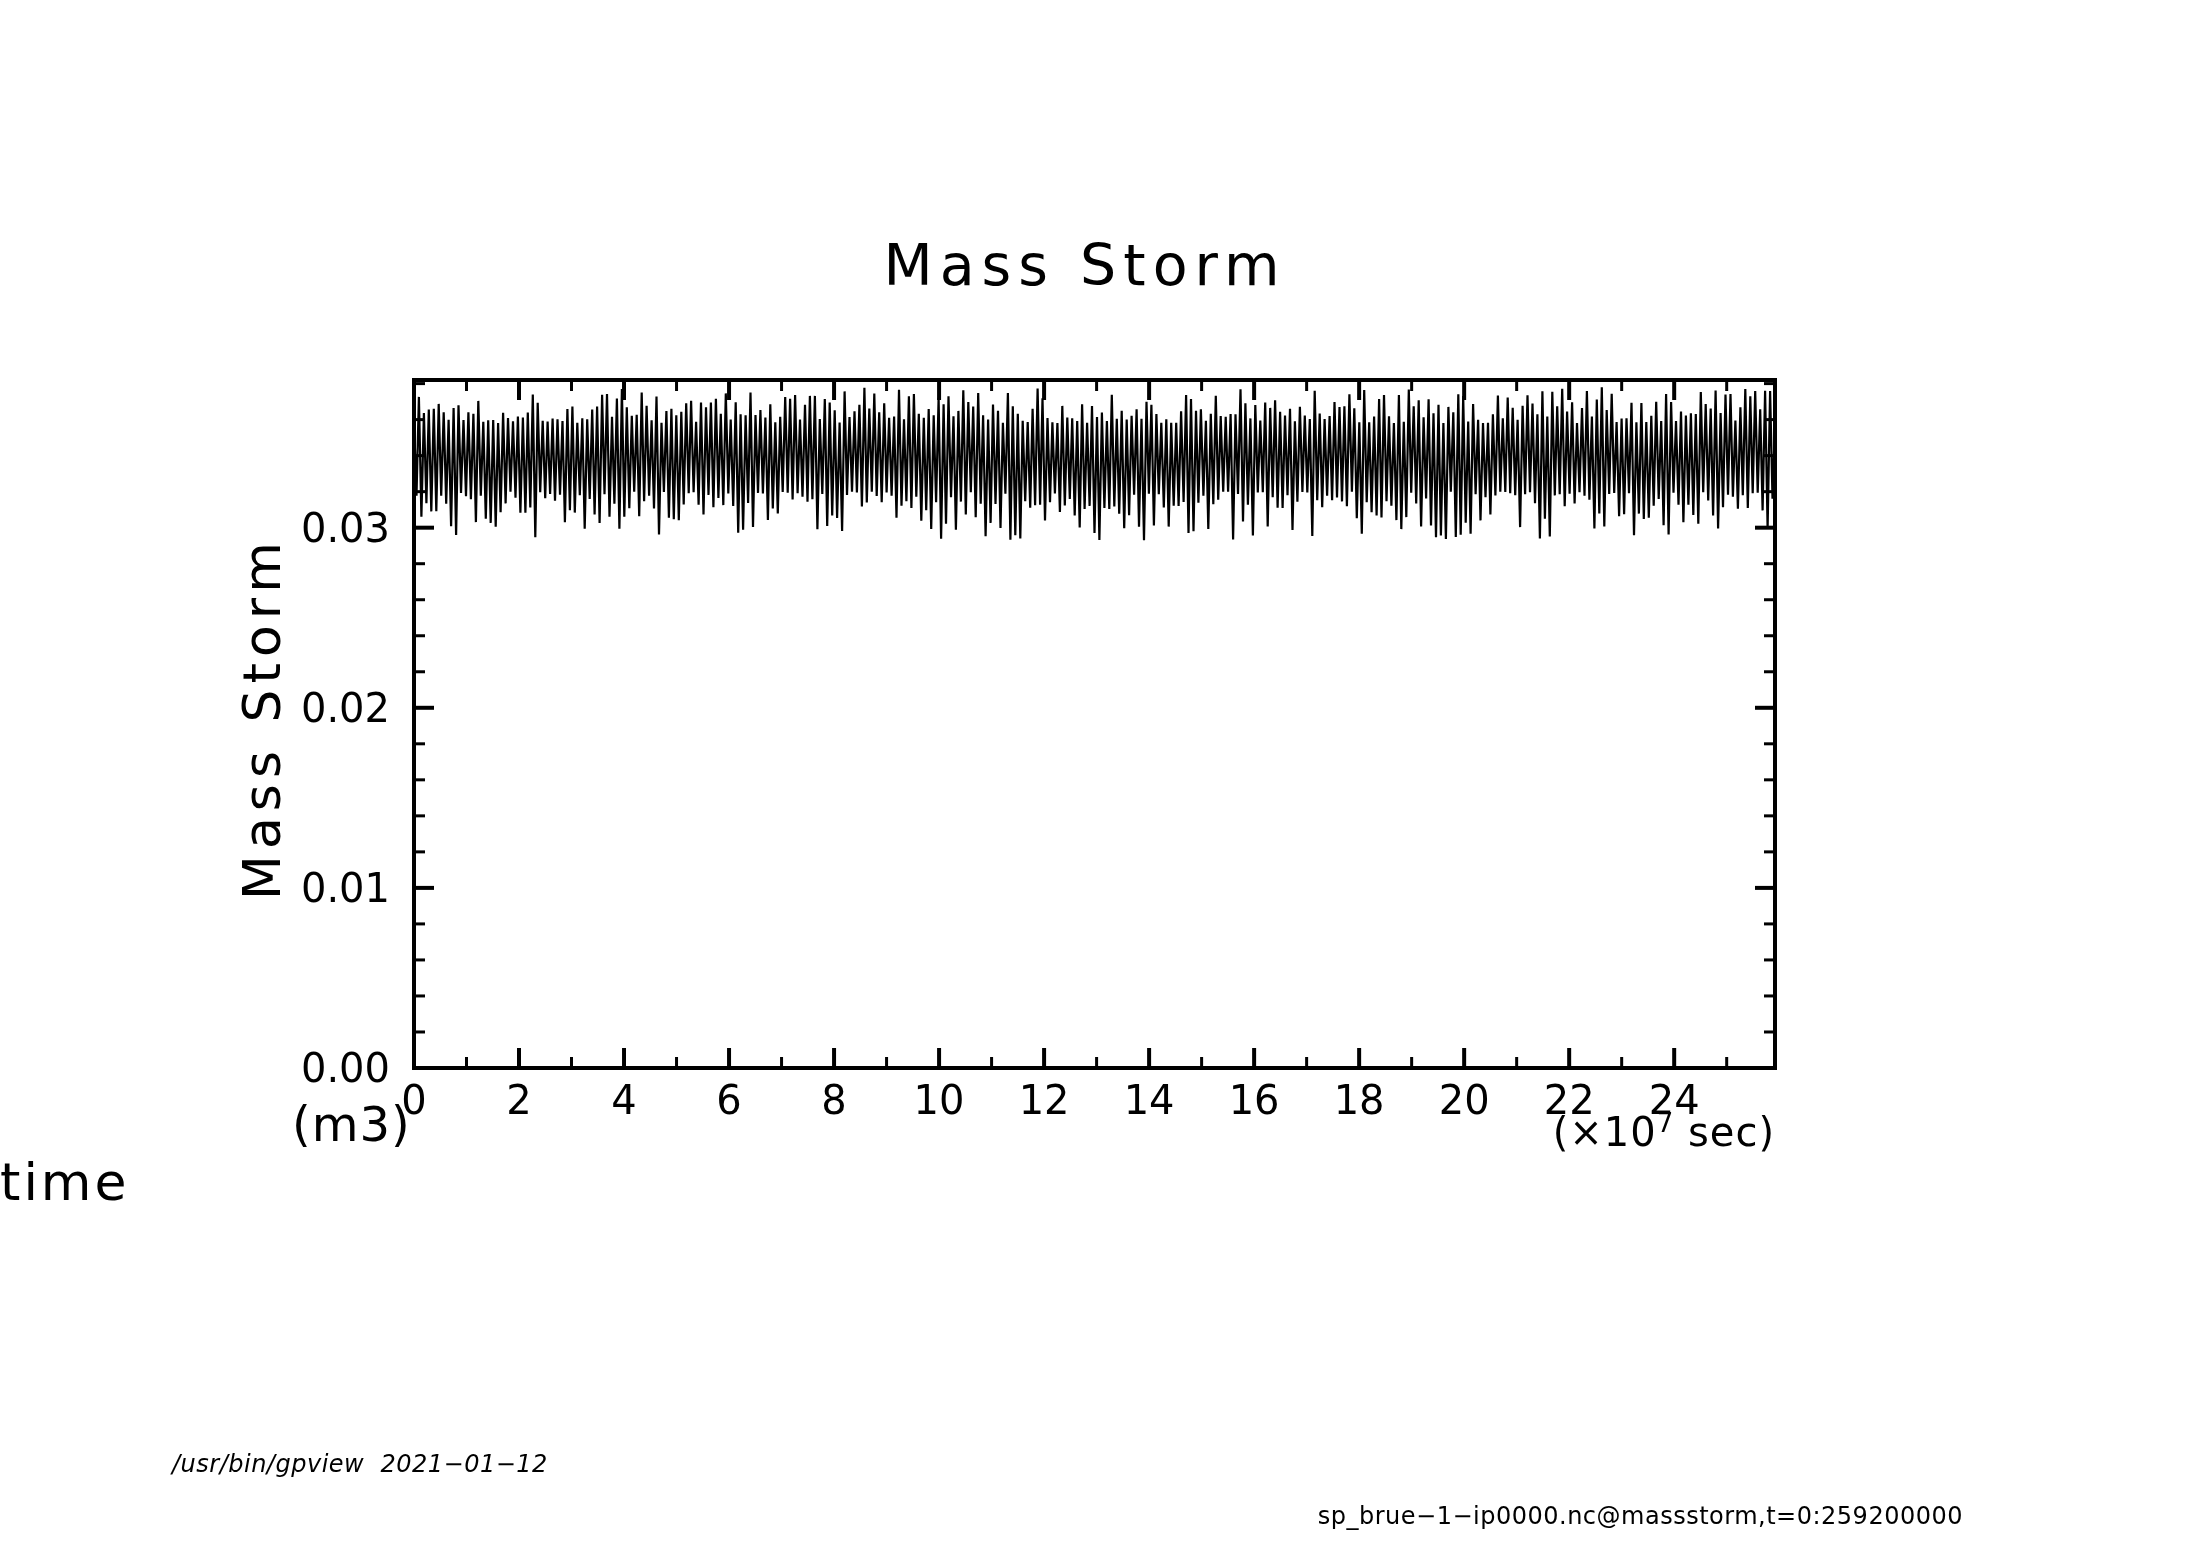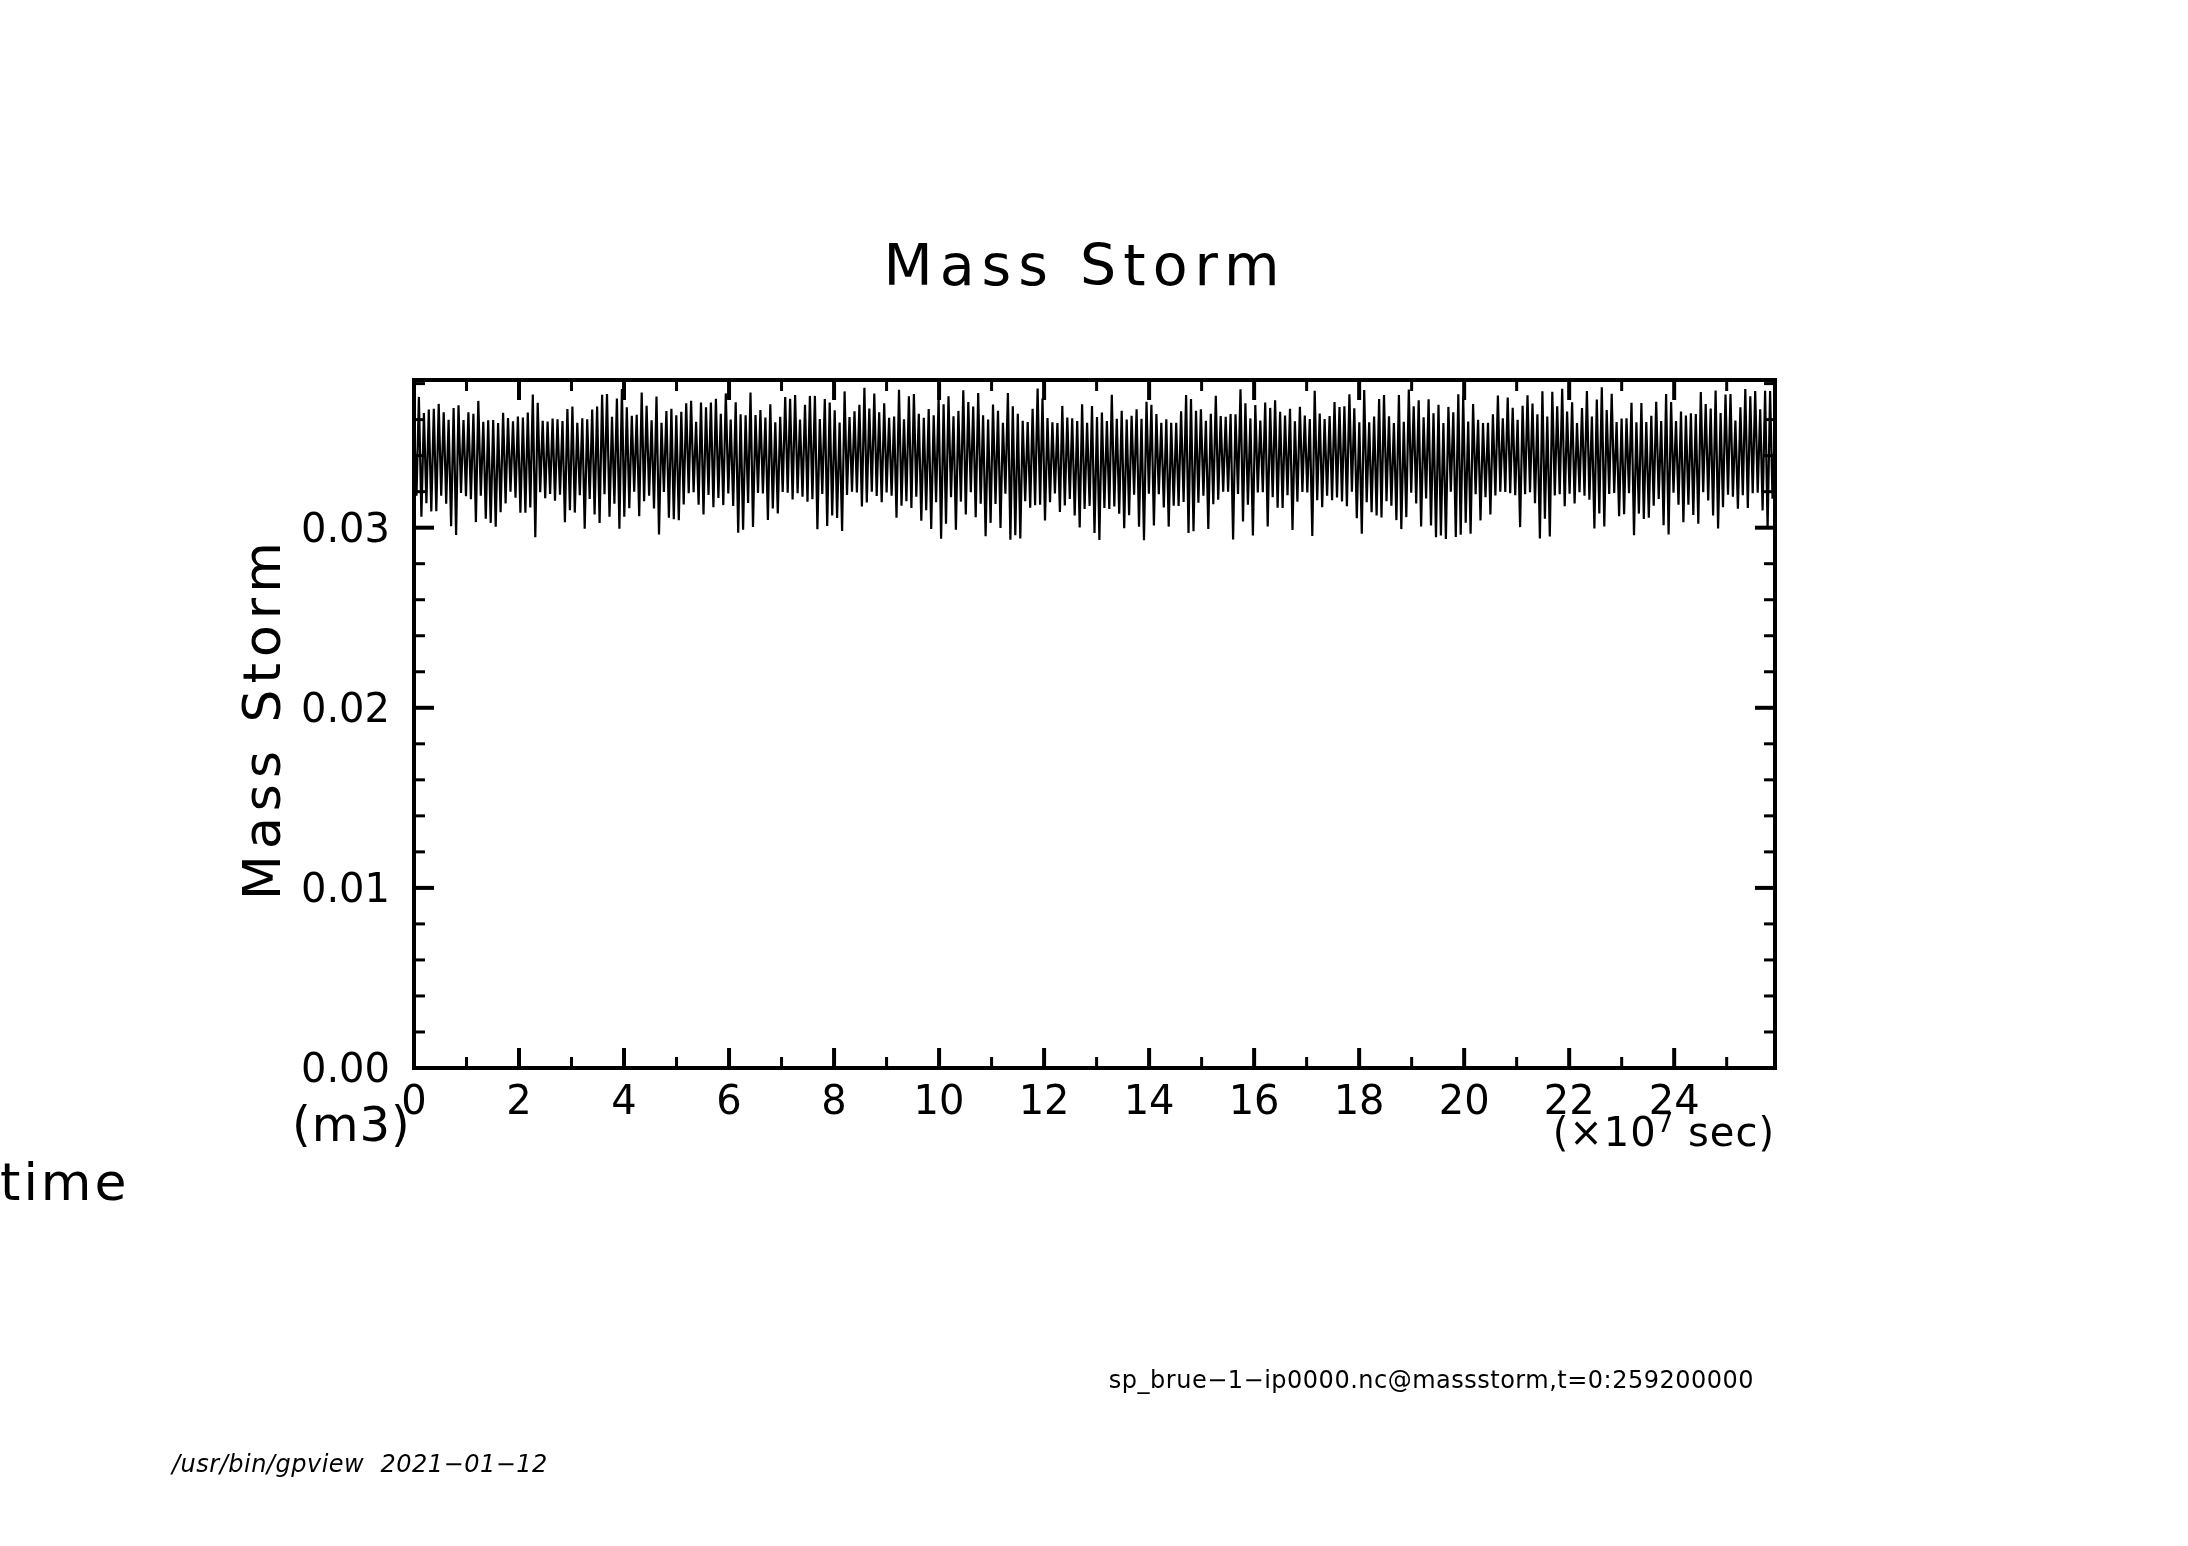--- a/index.html
+++ b/index.html
@@ -69,23 +69,23 @@
   .footer-left {
     left: 172px;
     top: 1450px;
     font-size: 24px;
     letter-spacing: 0.5px;
     white-space: pre;
     font-style: italic;
   }
   .footer-right {
     left: 900px;
-    top: 1366px;
+    top: 1502px;
     width: 1063px;
-    text-align: center;
+    text-align: right;
     font-size: 24px;
     letter-spacing: 0.5px;
     white-space: pre;
   }
   svg text {
     font-family: "DejaVu Sans", sans-serif;
     fill: #000000;
   }
 </style>
 </head>

